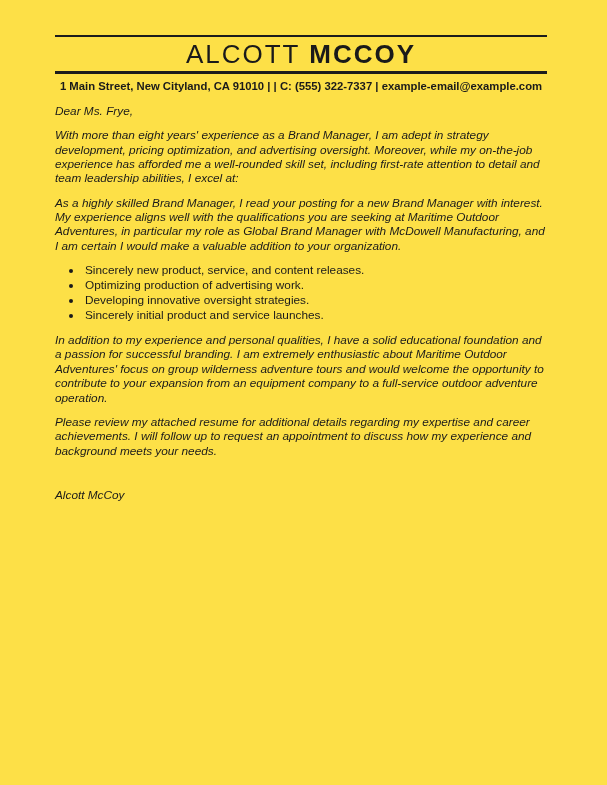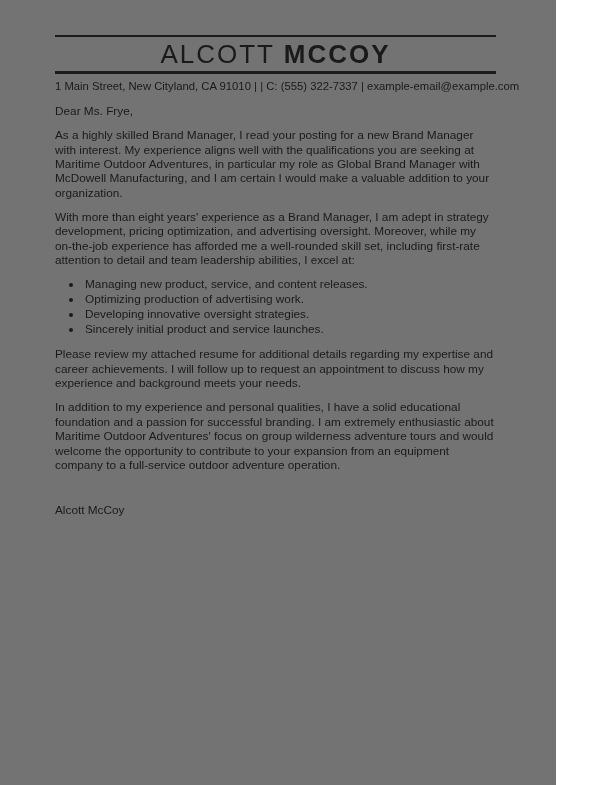--- a/index.html
+++ b/index.html
@@ -2,23 +2,23 @@
 <html><head>
 <meta charset="utf-8">
 <style>
   html, body {
     margin: 0;
     padding: 0;
     background: #ffffff;
   }
   .page {
     position: relative;
-    width: 556px;
+    width: 607px;
     height: 785px;
-    background: #737373;
+    background: #fde047;
     color: #1a1a1a;
     font-family: "Liberation Sans", sans-serif;
     box-sizing: border-box;
     padding: 0 60px 0 55px;
     overflow: hidden;
   }
   
   .rule {
     border: 0;
     border-top: 2px solid #1c1c1c;
@@ -41,28 +41,30 @@
   }
   .name .last {
     font-weight: 700;
   }
   .contact {
     margin: 6px 0 0;
     text-align: center;
     font-size: 11.3px;
     line-height: 13px;
     white-space: nowrap;
+    font-weight: bold;
   }
   
   .letter-body {
     font-size: 11.8px;
     line-height: 14.4px;
   }
   .letter-body p {
     margin: 0 0 9.8px;
+    font-style: italic;
   }
   .salutation {
     margin-top: 11px !important;
   }
   ul.skills {
     margin: 8px 0 10px;
     padding-left: 28px;
     list-style: disc;
   }
   ul.skills li {
@@ -90,33 +92,33 @@
       <span class="first">ALCOTT</span>
       <span class="last">MCCOY</span>
     </h1>
     <hr class="rule rule-bottom">
     <p class="contact">1 Main Street, New Cityland, CA 91010 | | C: (555) 322-7337 | example-email@example.com</p>
   </div>
 
   <div class="letter-body">
     <p class="salutation">Dear Ms. Frye,</p>
 
+    <p>With more than eight years' experience as a Brand Manager, I am adept in strategy development, pricing optimization, and advertising oversight. Moreover, while my on-the-job experience has afforded me a well-rounded skill set, including first-rate attention to detail and team leadership abilities, I excel at:</p>
+
     <p>As a highly skilled Brand Manager, I read your posting for a new Brand Manager with interest. My experience aligns well with the qualifications you are seeking at Maritime Outdoor Adventures, in particular my role as Global Brand Manager with McDowell Manufacturing, and I am certain I would make a valuable addition to your organization.</p>
 
-    <p>With more than eight years' experience as a Brand Manager, I am adept in strategy development, pricing optimization, and advertising oversight. Moreover, while my on-the-job experience has afforded me a well-rounded skill set, including first-rate attention to detail and team leadership abilities, I excel at:</p>
-
     <ul class="skills">
-      <li>Managing new product, service, and content releases.</li>
+      <li>Sincerely new product, service, and content releases.</li>
       <li>Optimizing production of advertising work.</li>
       <li>Developing innovative oversight strategies.</li>
       <li>Sincerely initial product and service launches.</li>
     </ul>
 
+    <p>In addition to my experience and personal qualities, I have a solid educational foundation and a passion for successful branding. I am extremely enthusiastic about Maritime Outdoor Adventures' focus on group wilderness adventure tours and would welcome the opportunity to contribute to your expansion from an equipment company to a full-service outdoor adventure operation.</p>
+
     <p>Please review my attached resume for additional details regarding my expertise and career achievements. I will follow up to request an appointment to discuss how my experience and background meets your needs.</p>
-
-    <p>In addition to my experience and personal qualities, I have a solid educational foundation and a passion for successful branding. I am extremely enthusiastic about Maritime Outdoor Adventures' focus on group wilderness adventure tours and would welcome the opportunity to contribute to your expansion from an equipment company to a full-service outdoor adventure operation.</p>
 
 
 
     <p class="signature">Alcott McCoy</p>
   </div>
 
 </div>
 
 </body></html>

